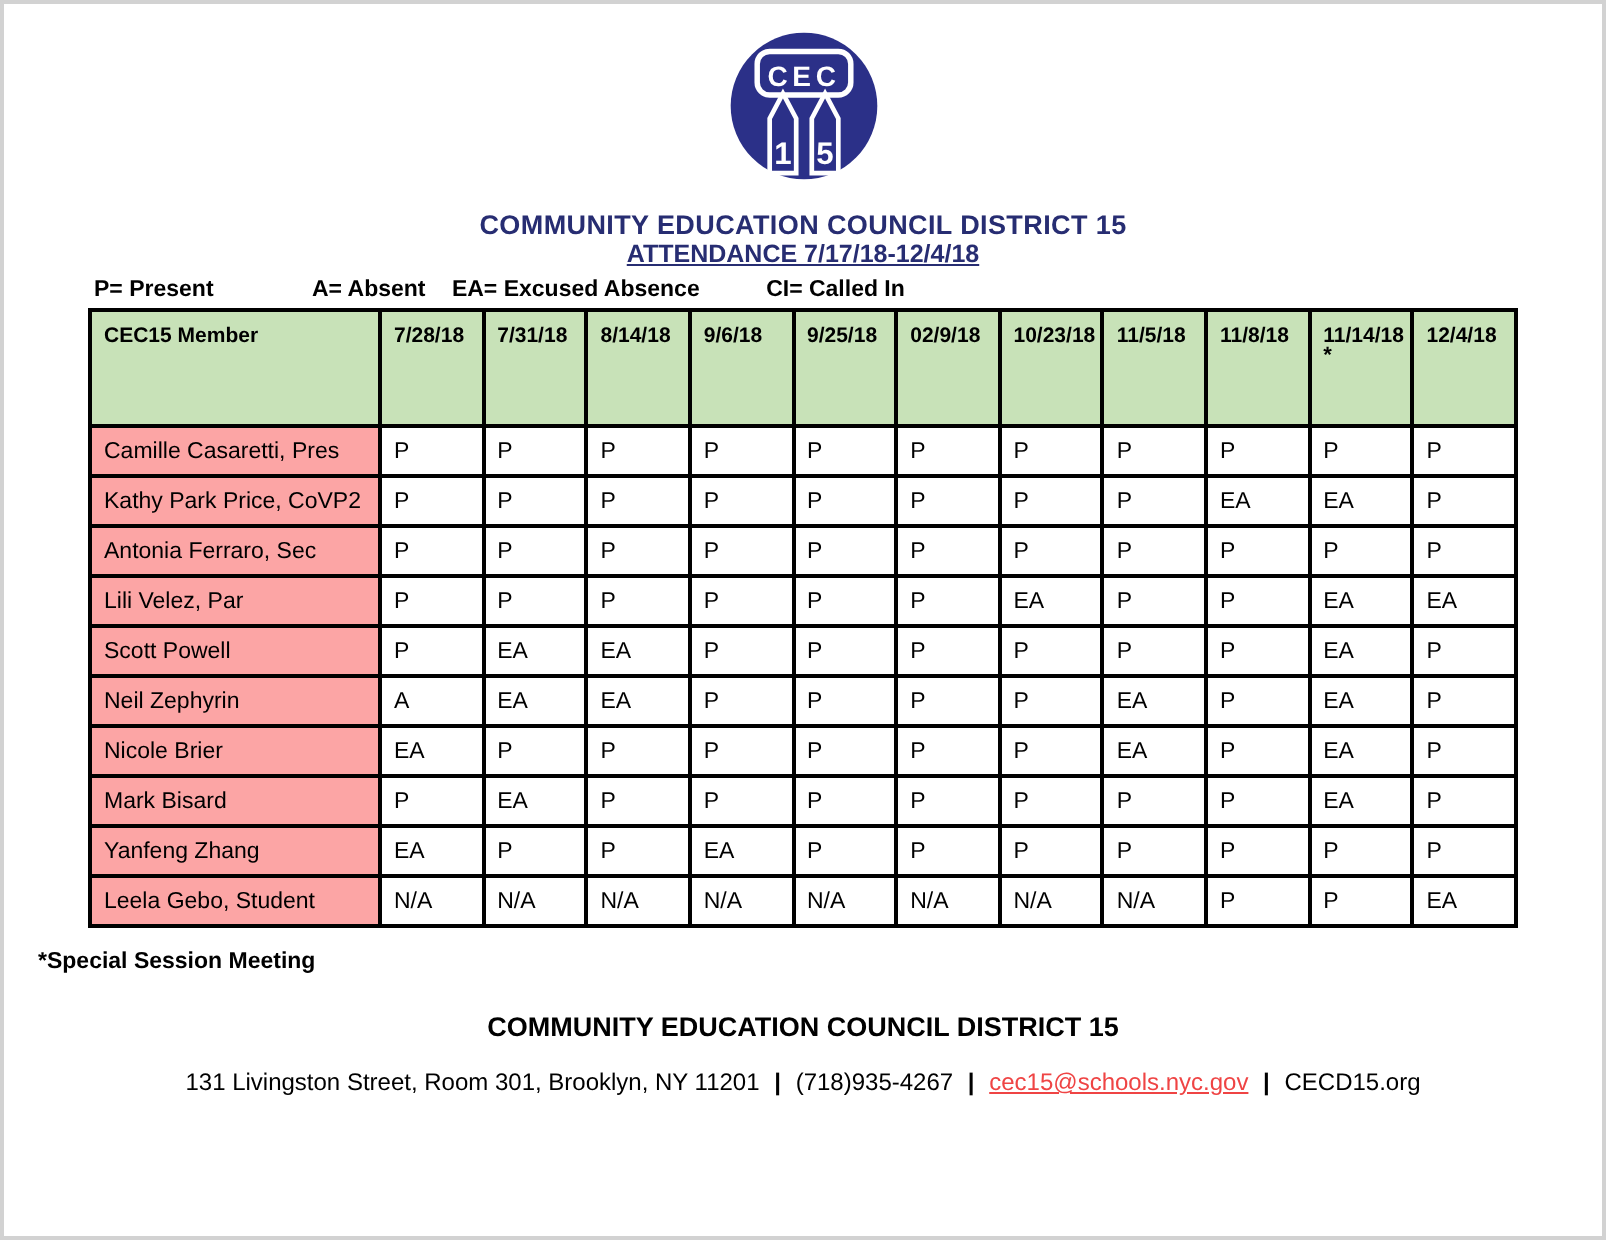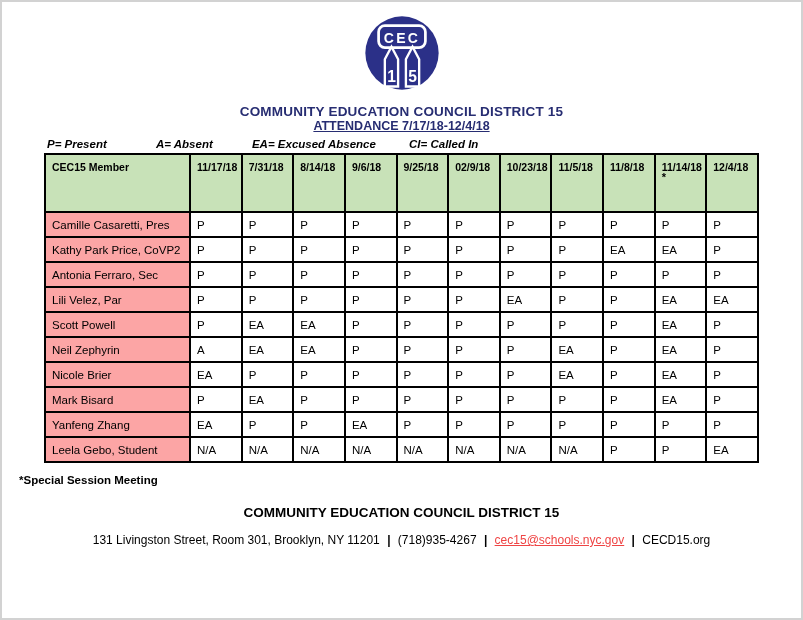--- a/index.html
+++ b/index.html
@@ -33,23 +33,23 @@
     font-size: 12.5px;
     text-decoration: underline;
   }
 
   
   .legend {
     margin: 5px 0 3px 45px;
     font-size: 11.5px;
     font-weight: bold;
   }
-  .legend span { display: inline-block; font-style: italic; }
+  .legend span { display: inline-block; }
   .legend .l1 { margin-right: 46px; }
-  .legend .l2 { margin-right: 36px; }
+  .legend .l2 { margin-right: 10px; }
   .legend .l3 { margin-right: 30px; }
 
   
   table.attendance {
     border-collapse: collapse;
     table-layout: fixed;
     width: 715px;
     margin-left: 42px;
   }
   table.attendance th, table.attendance td {
@@ -127,21 +127,21 @@
   </div>
 
   <table class="attendance">
     <colgroup>
         <col class="member-col">
       </colgroup>
     <thead>
       <tr>
         <th>CEC15 Member</th>
       <th>
-            <div>11/17/18</div>
+            <div>7/28/18</div>
           </th>
           <th>
             <div>7/31/18</div>
           </th>
           <th>
             <div>8/14/18</div>
           </th>
           <th>
             <div>9/6/18</div>
           </th>

